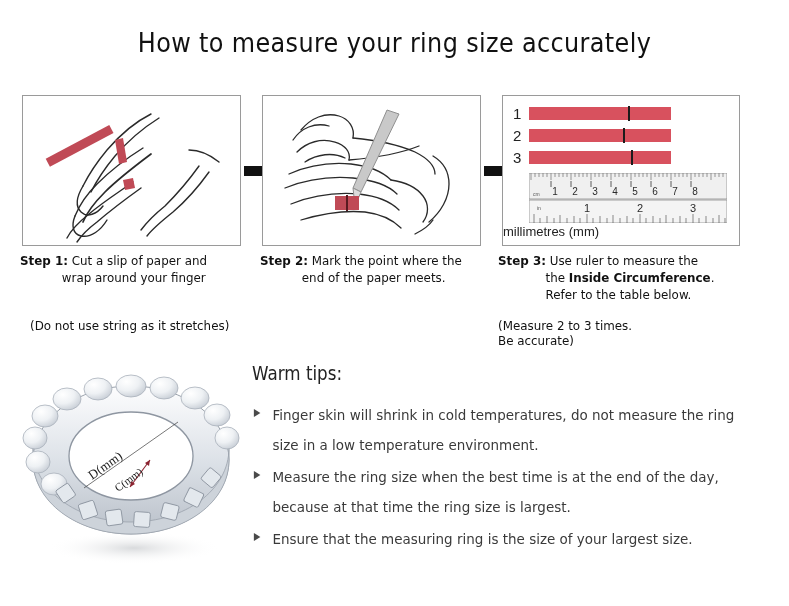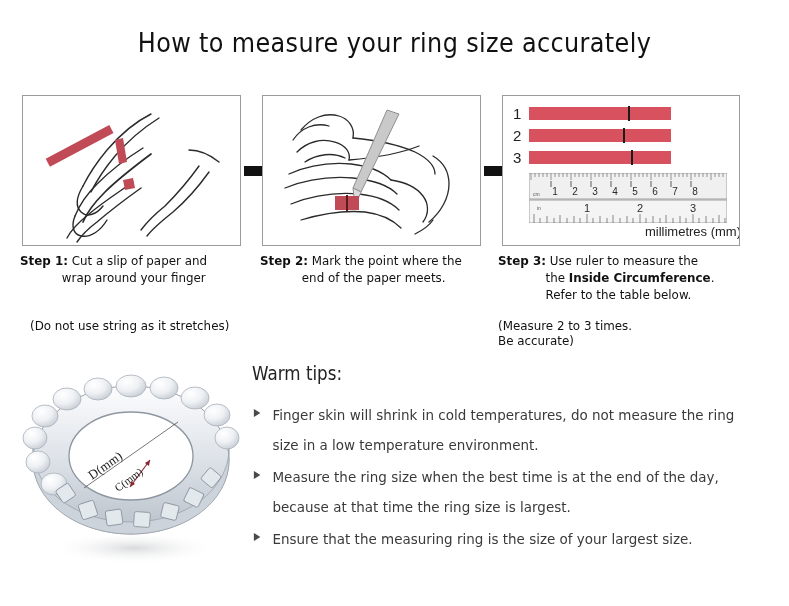--- a/index.html
+++ b/index.html
@@ -104,21 +104,21 @@
     left: 26px;
     top: 77px;
     width: 198px;
     height: 50px;
   }
   .mm-label {
     position: absolute;
     left: 0;
     top: 128px;
     width: 238px;
-    text-align: right;
+    text-align: left;
     font-size: 13px;
     font-family: "Liberation Sans", sans-serif;
     color: #222;
   }
 
   
   .captions {
     position: absolute;
     left: 0;
     top: 252px;

